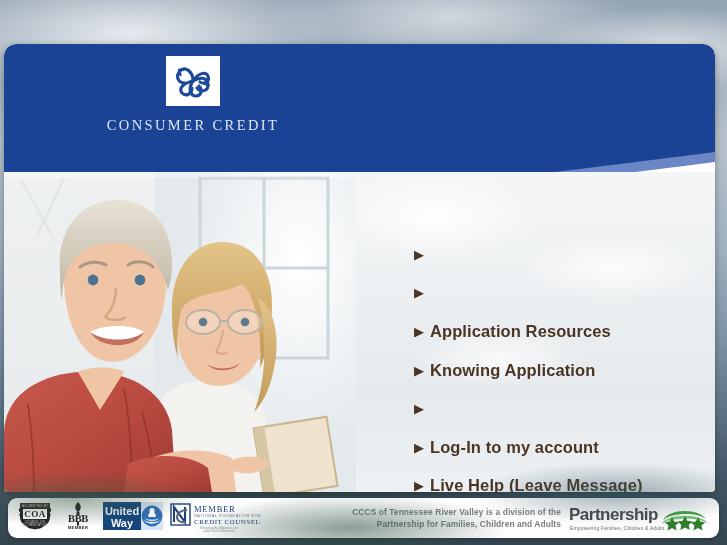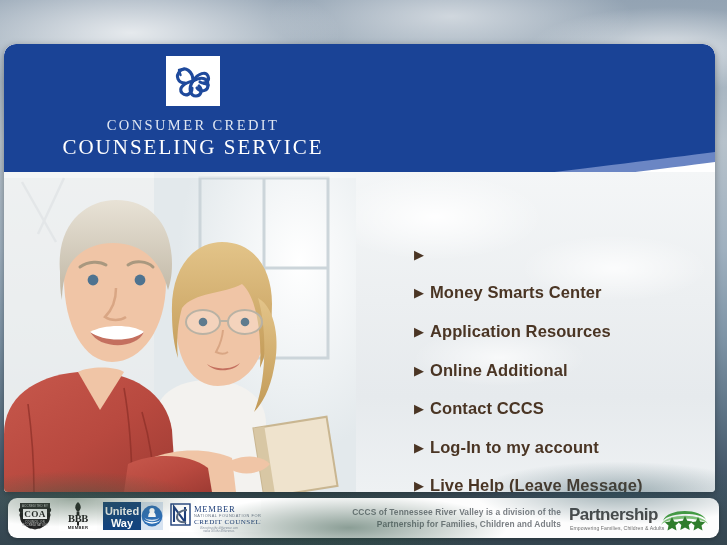--- a/index.html
+++ b/index.html
@@ -224,21 +224,20 @@
               <path d="M25 23 C16 25, 10 30, 14 35 C18 39, 24 36, 24 30"></path>
               <path d="M25 23 C30 15, 38 13, 40 18 C42 23, 37 27, 32 24"></path>
             </g>
             <g fill="none" stroke="#1f4a9c" stroke-width="2.4">
               <path d="M16 11 L11 12 L12.5 17" stroke-linecap="round" stroke-linejoin="round"></path>
               <path d="M39 31 L40.5 27 L36 25.5" stroke-linecap="round" stroke-linejoin="round"></path>
             </g>
           </svg>
         </div>
         <div class="brand-line1">CONSUMER CREDIT</div>
-        <div class="brand-line2">COUNSELING SERVICE</div>
       </div>
 
       <svg class="header-wave" viewBox="0 0 711 70" preserveAspectRatio="none">
         <path d="M0,34 C120,68 300,62 450,44 C560,31 650,20 711,12 L711,70 L0,70 Z" fill="#6b86c4"></path>
         <path d="M0,46 C120,80 300,72 450,54 C560,41 650,30 711,22 L711,70 L0,70 Z" fill="#ffffff"></path>
       </svg>
     </div>
 
     <div class="body-area">
 
@@ -333,33 +332,31 @@
         </svg>
       </div>
 
       <div class="menu-panel">
         <div class="menu-list">
           <div class="menu-item">
             <span class="menu-arrow">▶</span>
           </div>
           <div class="menu-item">
             <span class="menu-arrow">▶</span>
-            <span class="menu-label">Money Smarts Center</span>
           </div>
           <div class="menu-item">
             <span class="menu-arrow">▶</span>
             <span class="menu-label">Application Resources</span>
           </div>
           <div class="menu-item">
             <span class="menu-arrow">▶</span>
-            <span class="menu-label">Online Additional</span>
-          </div>
-          <div class="menu-item">
-            <span class="menu-arrow">▶</span>
-            <span class="menu-label">Contact CCCS</span>
+            <span class="menu-label">Knowing Application</span>
+          </div>
+          <div class="menu-item">
+            <span class="menu-arrow">▶</span>
           </div>
           <div class="menu-item">
             <span class="menu-arrow">▶</span>
             <span class="menu-label">Log-In to my account</span>
           </div>
           <div class="menu-item">
             <span class="menu-arrow">▶</span>
             <span class="menu-label">Live Help (Leave Message)</span>
           </div>
         </div>

